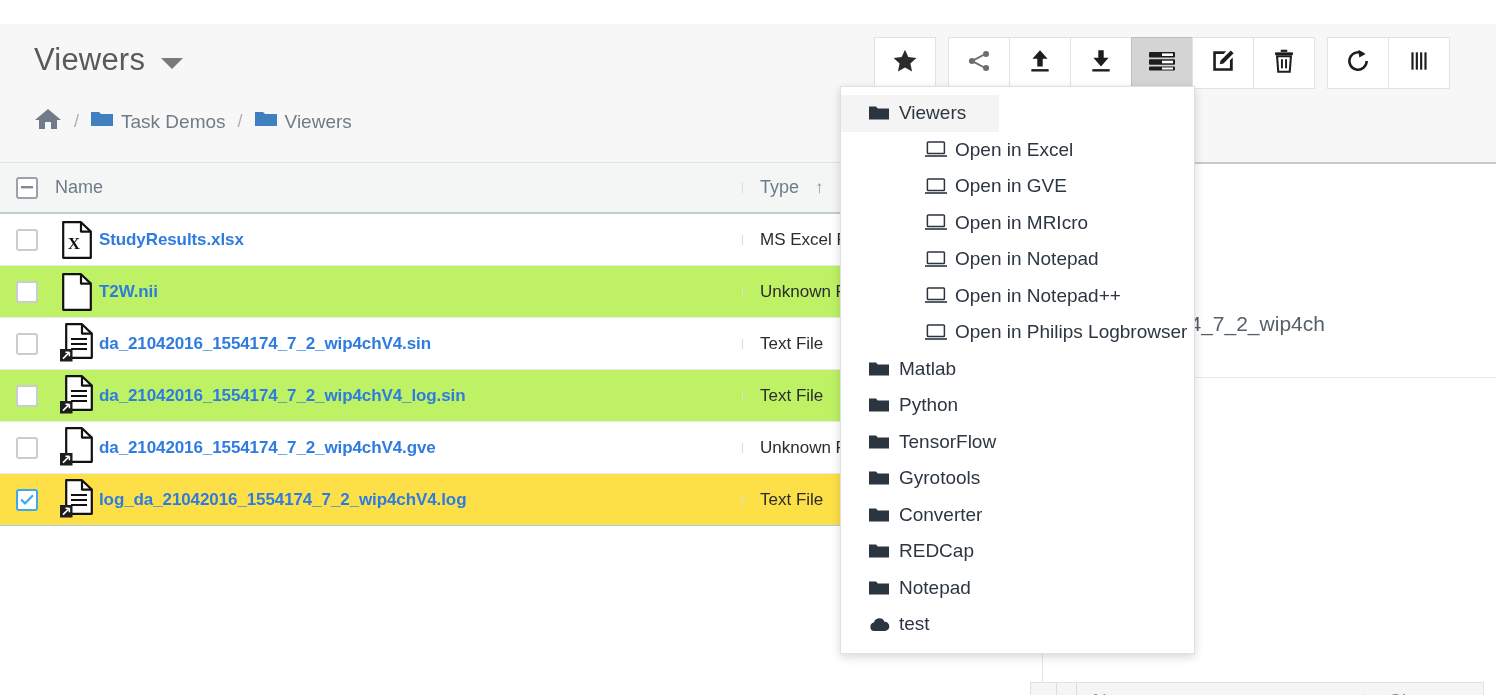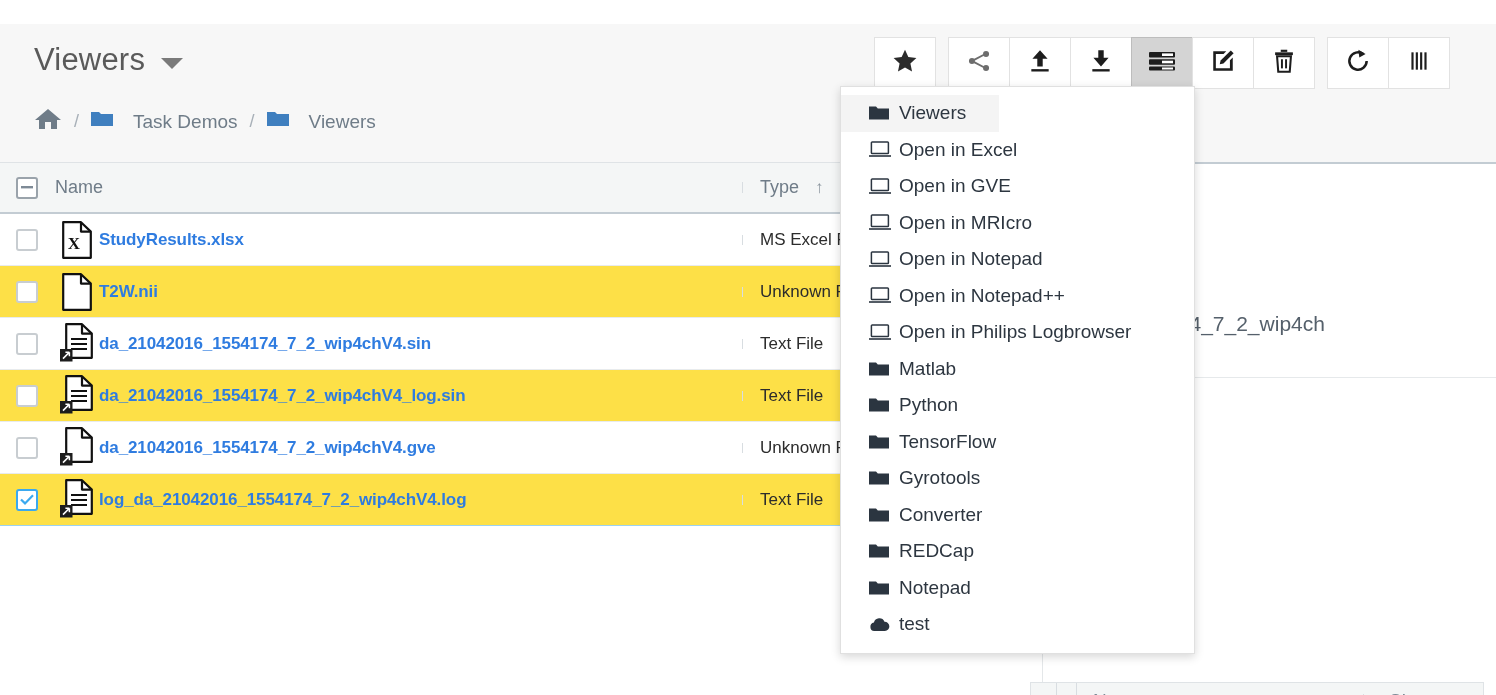--- a/index.html
+++ b/index.html
@@ -28,21 +28,21 @@
     border-left: 11px solid transparent;
     border-right: 11px solid transparent;
     border-top: 11px solid #7a7a7a;
   }
 
   .breadcrumb {
     position: absolute; left: 34px; top: 83px;
     display: flex; align-items: center; font-size: 19px; color: #7e8a96;
   }
   .bc-sep { margin: 0 12px; color: #a8b0b8; font-size: 18px; }
-  .bc-item { display: flex; align-items: center; gap: 20px; color: #6f7c88; }
+  .bc-item { display: flex; align-items: center; gap: 8px; color: #6f7c88; }
   .home-ico { display: block; }
   .folder-blue { display: block; }
 
   
   .toolbar {
     position: absolute; top: 13px; right: 46px;
     display: flex; align-items: center;
   }
   .tb-group { display: flex; }
   .tb-gap { width: 12px; }
@@ -75,21 +75,21 @@
     content: ""; position: absolute; left: 0; top: 5px; bottom: 5px;
     width: 1px; background: #d8dde1;
   }
   .sort-arrow { margin-left: 11px; font-size: 17px; color: #8b959e; }
 
   .ft-row {
     display: flex; align-items: center; height: 52px;
     border-bottom: 1px solid #e8ebed;
     background: #ffffff;
   }
-  .ft-row.alt { background: #fde047; }
+  .ft-row.alt { background: #bef264; }
   .ft-row.selected { background: #fde047; border-bottom-color: #9bd2f2; }
 
   .cellbox { display: flex; align-items: center; }
   .fname {
     color: #2f7ce0; font-size: 17px; font-weight: bold;
     letter-spacing: -0.1px;
   }
   .ftype { font-size: 17px; color: #2c2c2c; }
   .ficon { width: 44px; display: flex; align-items: center; justify-content: center; flex: none; }
 
@@ -143,21 +143,21 @@
     box-shadow: 0 3px 9px rgba(0,0,0,0.16);
     padding: 8px 0 10px 0;
     z-index: 50;
   }
   .menu-item {
     display: flex; align-items: center; height: 36.5px;
     font-size: 19px; color: #2d3640; cursor: pointer;
     padding-left: 28px;
   }
   .menu-item.hl { background: #f4f4f4; width: 158px; }
-  .menu-item.child { padding-left: 28px; }
+  .menu-item.child { padding-left: 84px; }
   .mi-ico { width: 30px; display: flex; align-items: center; flex: none; }
   .mi-label { white-space: nowrap; }
 </style>
 </head>
 <body>
 
 <div id="root">
 
   <div class="header">
 

